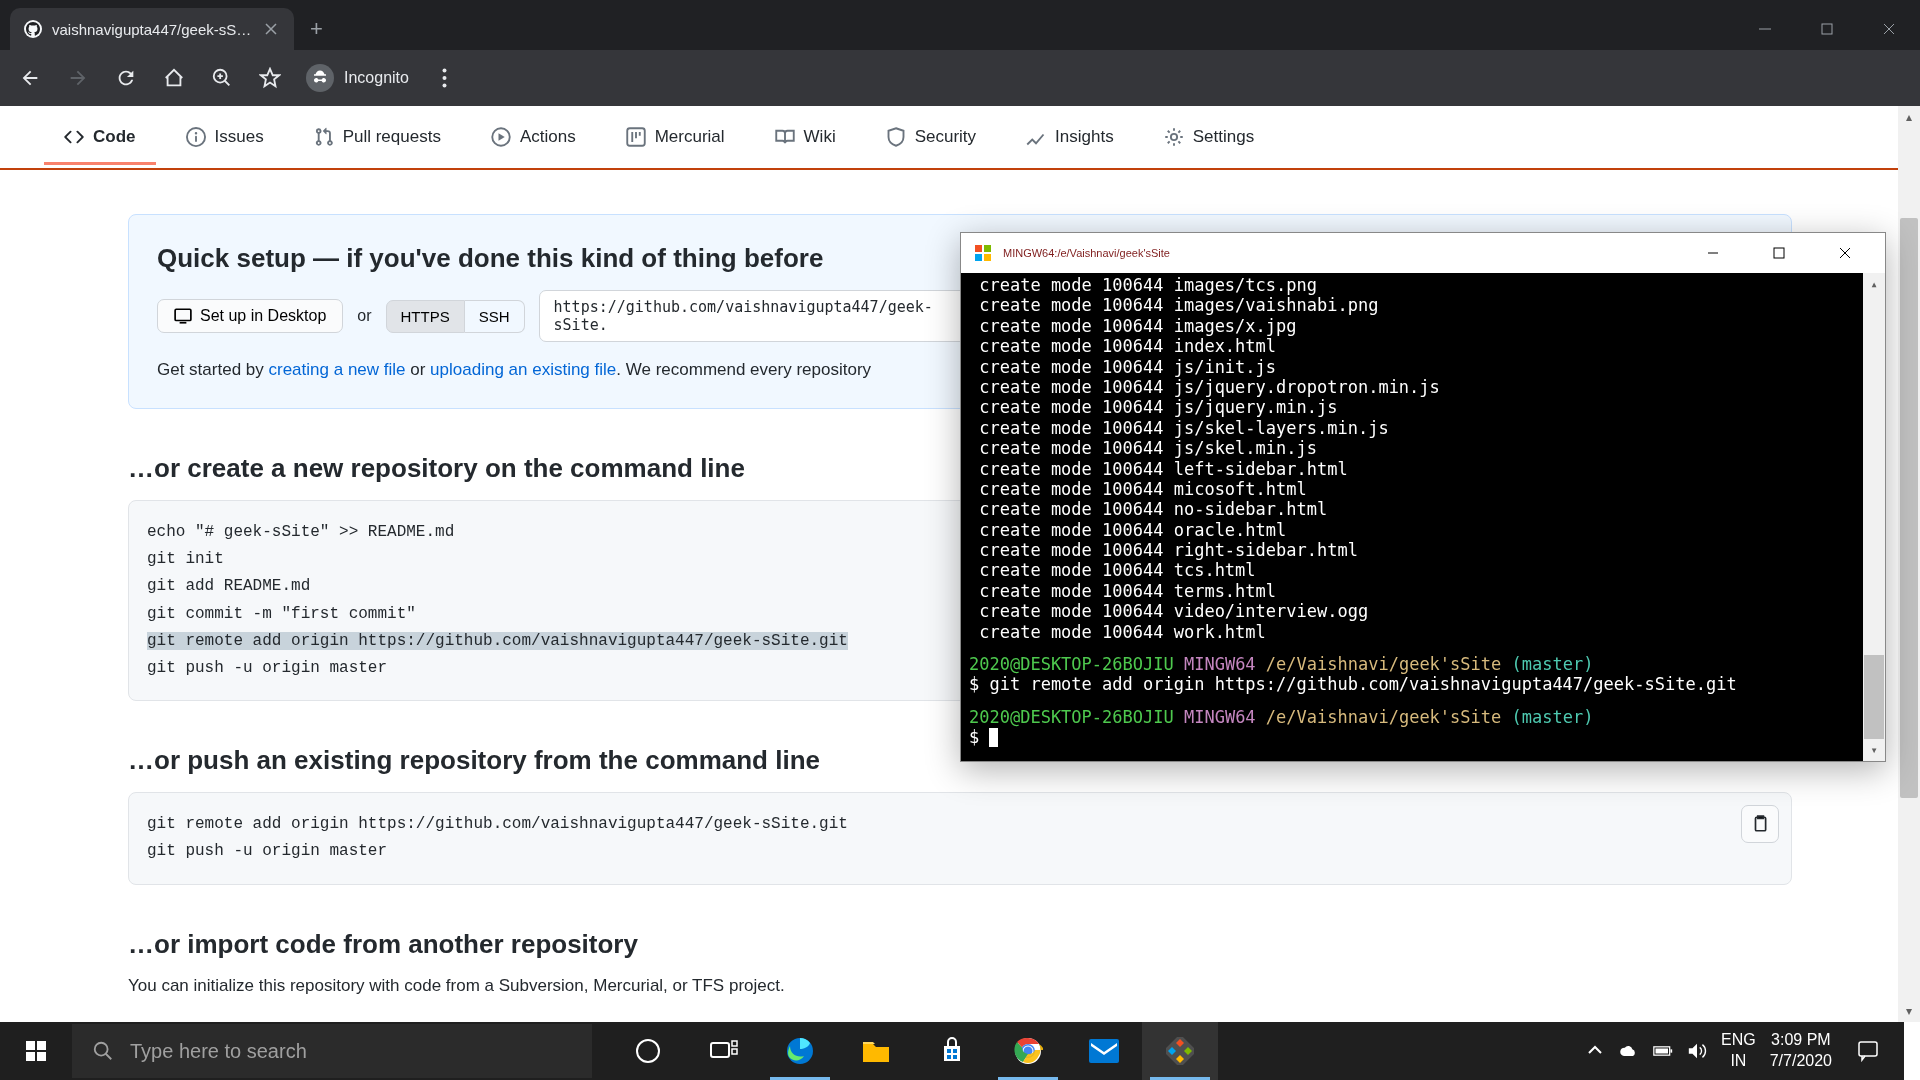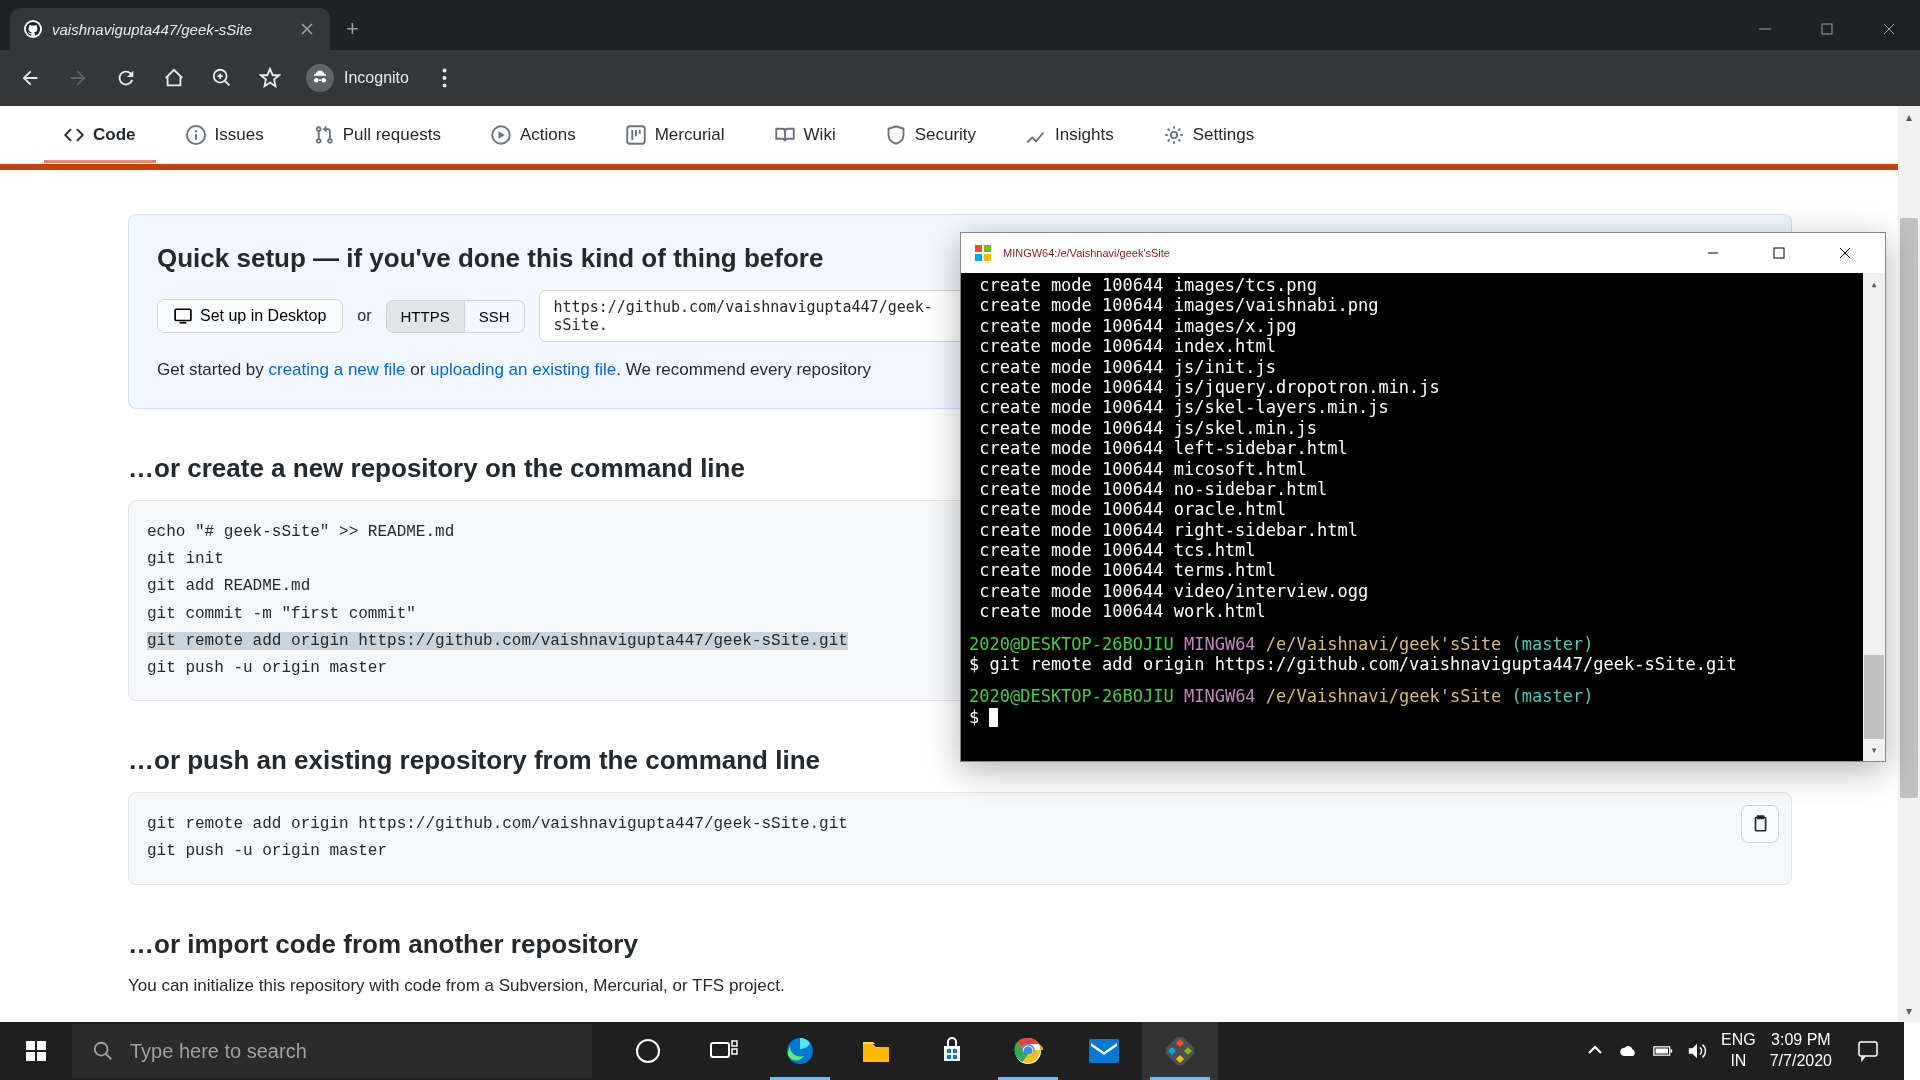--- a/index.html
+++ b/index.html
@@ -1,20 +1,20 @@
 <!DOCTYPE html>
 <html><head>
 <meta charset="utf-8">
 <style>
 * { margin: 0; padding: 0; box-sizing: border-box; }
 body { font-family: -apple-system, BlinkMacSystemFont, "Segoe UI", Helvetica, Arial, sans-serif; width: 1920px; height: 1080px; overflow: hidden; background: #fff; position: relative; }
 
 
 .browser-top { background: #202124; height: 50px; display: flex; align-items: flex-end; }
-.tab { background: #35363a; height: 42px; width: 320px; margin-left: 10px; border-radius: 10px 10px 0 0; display: flex; align-items: center; padding: 0 14px; gap: 10px; color: #e8eaed; font-size: 15px; font-style: italic; }
+.tab { background: #35363a; height: 42px; width: 284px; margin-left: 10px; border-radius: 10px 10px 0 0; display: flex; align-items: center; padding: 0 14px; gap: 10px; color: #e8eaed; font-size: 15px; }
 .tab-favicon { width: 18px; height: 18px; background: #f6f8fa; border-radius: 50%; display: flex; align-items: center; justify-content: center; }
 .tab-favicon svg { width: 14px; height: 14px; fill: #202124; }
 .tab-title { flex: 1; white-space: nowrap; overflow: hidden; text-overflow: ellipsis; }
 .tab-close { width: 18px; height: 18px; color: #9aa0a6; display: flex; align-items: center; justify-content: center; cursor: pointer; }
 .new-tab { color: #9aa0a6; font-size: 22px; padding: 0 16px; height: 42px; display: flex; align-items: center; cursor: pointer; }
 .win-controls { margin-left: auto; display: flex; }
 .win-btn { width: 62px; height: 42px; display: flex; align-items: center; justify-content: center; color: #9aa0a6; cursor: pointer; }
 
 .toolbar { background: #35363a; height: 56px; display: flex; align-items: center; padding: 0 10px; gap: 8px; }
 .nav-btn { width: 40px; height: 40px; display: flex; align-items: center; justify-content: center; color: #e8eaed; border-radius: 50%; cursor: pointer; }
@@ -23,21 +23,21 @@
 .url-lock { width: 18px; height: 18px; }
 .url-text { color: #e8eaed; }
 .url-domain { color: #e8eaed; }
 .url-path { color: #9aa0a6; }
 .tb-icon { width: 40px; height: 40px; display: flex; align-items: center; justify-content: center; color: #e8eaed; cursor: pointer; }
 .incognito-badge { display: flex; align-items: center; gap: 10px; color: #e8eaed; padding: 0 8px; }
 .incognito-icon { width: 28px; height: 28px; background: #5f6368; border-radius: 50%; display: flex; align-items: center; justify-content: center; }
 
 
 .gh-page { background: #fff; height: calc(100% - 106px - 58px); overflow: hidden; position: relative; }
-.gh-nav { border-bottom: 6px solid #c2410c; height: 64px; display: flex; align-items: center; padding: 0 44px; gap: 10px; }
+.gh-nav { border-bottom: 2px solid #c2410c; height: 64px; display: flex; align-items: center; padding: 0 44px; gap: 10px; }
 .gh-tab { padding: 18px 20px; display: flex; align-items: center; gap: 9px; color: #24292e; font-size: 17px; cursor: pointer; position: relative; }
 .gh-tab.active { font-weight: 600; }
 .gh-tab.active::after { content: ''; position: absolute; bottom: 0; left: 0; right: 0; height: 3px; background: #f9826c; }
 .gh-tab-icon { width: 20px; height: 20px; color: #6a737d; }
 .gh-tab.active .gh-tab-icon { color: #24292e; }
 
 .gh-content { padding: 44px 128px; background: #fff; }
 .quick-setup-box { background: #f1f8ff; border: 1px solid #c8e1ff; border-radius: 8px; padding: 28px; }
 .qs-title { font-size: 26px; font-weight: 600; color: #24292e; margin-bottom: 16px; }
 .qs-row { display: flex; align-items: center; gap: 14px; margin-bottom: 18px; }
@@ -325,20 +325,21 @@
         </svg>
       </div>
   </div>
   <div class="term-body">
     <div class="term-line"> create mode 100644 images/tcs.png</div>
     <div class="term-line"> create mode 100644 images/vaishnabi.png</div>
     <div class="term-line"> create mode 100644 images/x.jpg</div>
     <div class="term-line"> create mode 100644 index.html</div>
     <div class="term-line"> create mode 100644 js/init.js</div>
     <div class="term-line"> create mode 100644 js/jquery.dropotron.min.js</div>
+    <div class="term-line"> create mode 100644 js/jquery.min.js</div>
     <div class="term-line"> create mode 100644 js/skel-layers.min.js</div>
     <div class="term-line"> create mode 100644 js/skel.min.js</div>
     <div class="term-line"> create mode 100644 left-sidebar.html</div>
     <div class="term-line"> create mode 100644 micosoft.html</div>
     <div class="term-line"> create mode 100644 no-sidebar.html</div>
     <div class="term-line"> create mode 100644 oracle.html</div>
     <div class="term-line"> create mode 100644 right-sidebar.html</div>
     <div class="term-line"> create mode 100644 tcs.html</div>
     <div class="term-line"> create mode 100644 terms.html</div>
     <div class="term-line"> create mode 100644 video/interview.ogg</div>

